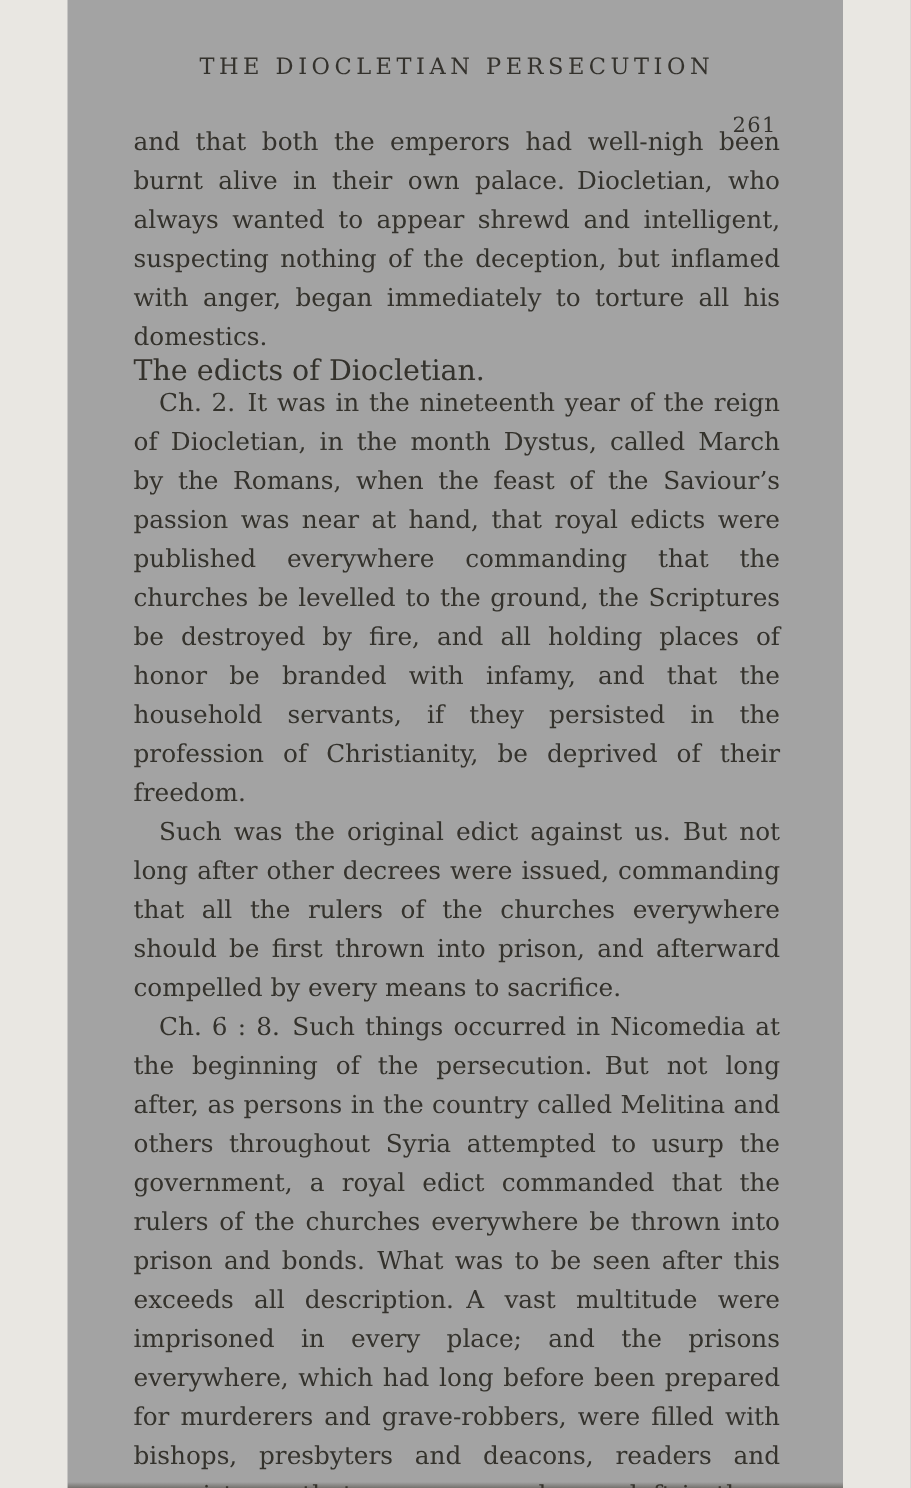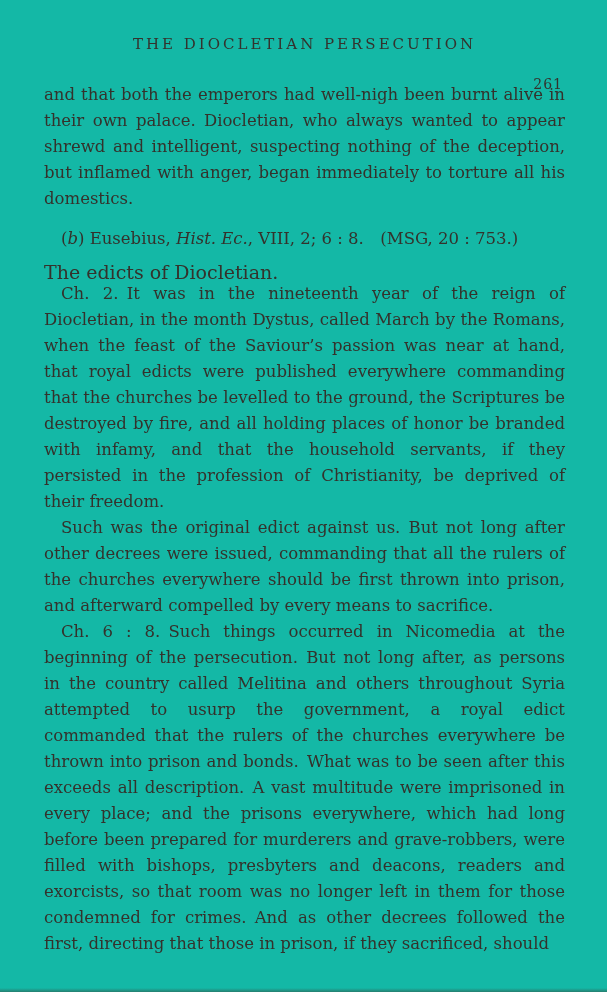--- a/index.html
+++ b/index.html
@@ -1,22 +1,22 @@
 <!DOCTYPE html>
 <html><head>
 <meta charset="utf-8">
 <style>
   * { box-sizing: border-box; }
   html, body { margin: 0; padding: 0; background: #e9e7e2; }
   .page {
     position: relative;
-    width: 607px;
+    width: 517px;
     height: 992px;
     margin: 0 auto;
-    background: #14b8a6;
+    background: #a3a3a3;
     color: #2f2d29;
     font-family: "DejaVu Serif", "Liberation Serif", serif;
     padding: 34px 42px 18px 44px;
     overflow: hidden;
   }
   .running-head {
     position: relative;
     text-align: center;
     margin-bottom: 28px;
     height: 20px;
@@ -69,21 +69,20 @@
 <div class="page">
 
   <div class="running-head">
     <span class="title">THE DIOCLETIAN PERSECUTION</span>
     <span class="page-num">261</span>
   </div>
 
   <div class="text-block">
 
   <p class="para"><span>and that both the emperors had well-nigh been burnt alive in their own palace. Diocletian, who always wanted to appear shrewd and intelligent, suspecting nothing of the deception, but inflamed with anger, began immediately to torture all his domestics.</span></p>
-      <p class="para citation"><span>(</span><i>b</i><span>) Eusebius, </span><i>Hist. Ec.</i><span>, VIII, 2; 6 : 8. (MSG, 20 : 753.)</span></p>
       <p class="para note"><span>The edicts of Diocletian.</span></p>
       <p class="para indent"><span>Ch. 2. It was in the nineteenth year of the reign of Diocletian, in the month Dystus, called March by the Romans, when the feast of the Saviour’s passion was near at hand, that royal edicts were published everywhere commanding that the churches be levelled to the ground, the Scriptures be destroyed by fire, and all holding places of honor be branded with infamy, and that the household servants, if they persisted in the profession of Christianity, be deprived of their freedom.</span></p>
       <p class="para indent"><span>Such was the original edict against us. But not long after other decrees were issued, commanding that all the rulers of the churches everywhere should be first thrown into prison, and afterward compelled by every means to sacrifice.</span></p>
       <p class="para indent"><span>Ch. 6 : 8. Such things occurred in Nicomedia at the beginning of the persecution. But not long after, as persons in the country called Melitina and others throughout Syria attempted to usurp the government, a royal edict commanded that the rulers of the churches everywhere be thrown into prison and bonds. What was to be seen after this exceeds all description. A vast multitude were imprisoned in every place; and the prisons everywhere, which had long before been prepared for murderers and grave-robbers, were filled with bishops, presbyters and deacons, readers and exorcists, so that room was no longer left in them for those condemned for crimes. And as other decrees followed the first, directing that those in prison, if they sacrificed, should</span></p>
     </div>
 
   <div class="page-edge"></div>
 
 </div>
 

